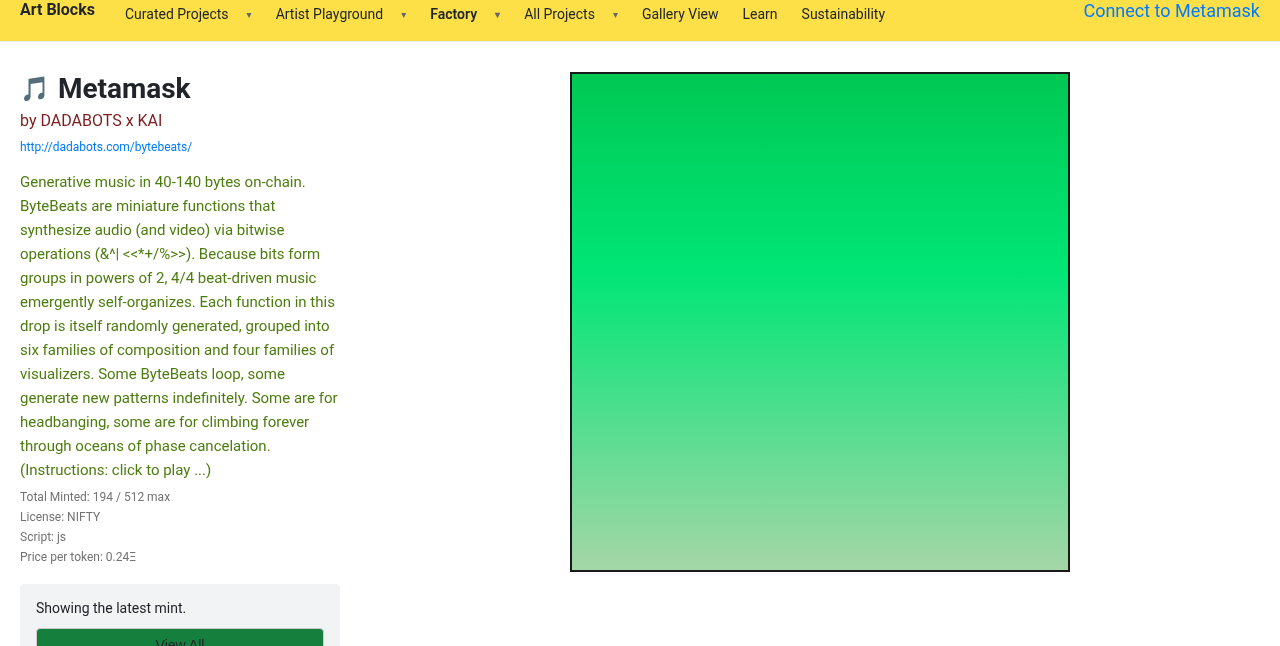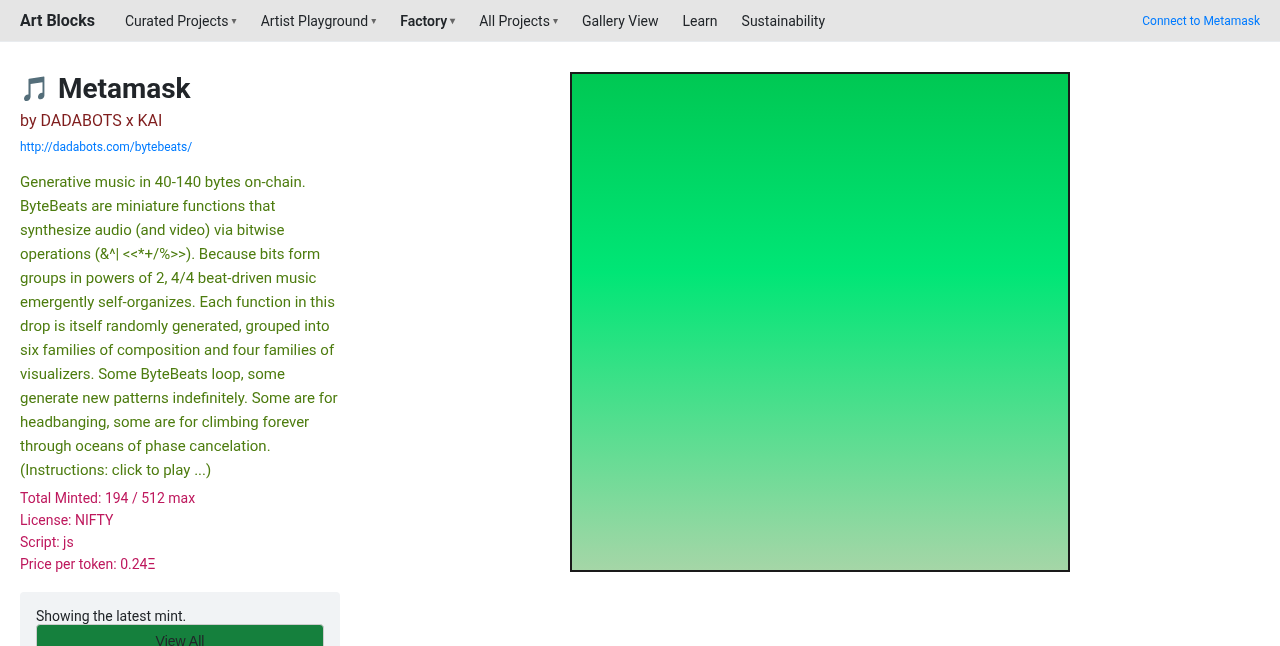--- a/index.html
+++ b/index.html
@@ -1,25 +1,25 @@
 <!DOCTYPE html>
 <html><head>
   <meta charset="utf-8">
   <style>
     * { box-sizing: border-box; margin: 0; padding: 0; }
     body { font-family: -apple-system, BlinkMacSystemFont, 'Segoe UI', Roboto, sans-serif; background: #fff; color: #212529; font-size: 14px; }
 
     
     .navbar {
       display: flex;
-      align-items: center;
+      align-items: flex-start;
       padding: 0 20px;
       height: 42px;
       border-bottom: 1px solid #e9ecef;
-      background: #e5e5e5;
+      background: #fde047;
     }
     .navbar-brand {
       font-weight: 700;
       font-size: 16px;
       color: #212529;
       margin-right: 20px;
       white-space: nowrap;
     }
     .nav-items {
       display: flex;
@@ -27,33 +27,33 @@
       gap: 4px;
       flex: 1;
     }
     .nav-item {
       padding: 6px 10px;
       font-size: 14px;
       color: #212529;
       cursor: pointer;
       display: flex;
       align-items: center;
-      gap: 3px;
+      gap: 18px;
       white-space: nowrap;
     }
     .nav-item.active {
       font-weight: 600;
     }
     .nav-item .chevron {
       font-size: 10px;
       color: #666;
     }
     .nav-connect {
       color: #007bff;
-      font-size: 12px;
+      font-size: 18px;
       cursor: pointer;
       white-space: nowrap;
     }
 
     
     .main-content {
       display: flex;
       padding: 30px 20px 20px 20px;
       gap: 40px;
       max-width: 1280px;
@@ -89,33 +89,34 @@
       margin-bottom: 16px;
     }
     .project-description {
       font-size: 15px;
       line-height: 1.6;
       color: #4d7c0f;
       margin-bottom: 8px;
     }
     .project-meta {
       margin-bottom: 6px;
-      font-size: 14px;
-      color: #be185d;
+      font-size: 12px;
+      color: #737373;
     }
 
     .mint-box {
       background: #f1f3f5;
       border-radius: 4px;
       padding: 16px;
       margin-top: 20px;
     }
     .mint-box-text {
       font-size: 14px;
       color: #212529;
+      margin-bottom: 12px;
     }
     .view-all-btn {
       width: 100%;
       padding: 8px 16px;
       background: #15803d;
       border: 1px solid #ccc;
       border-radius: 4px;
       font-size: 14px;
       cursor: pointer;
       color: #212529;

